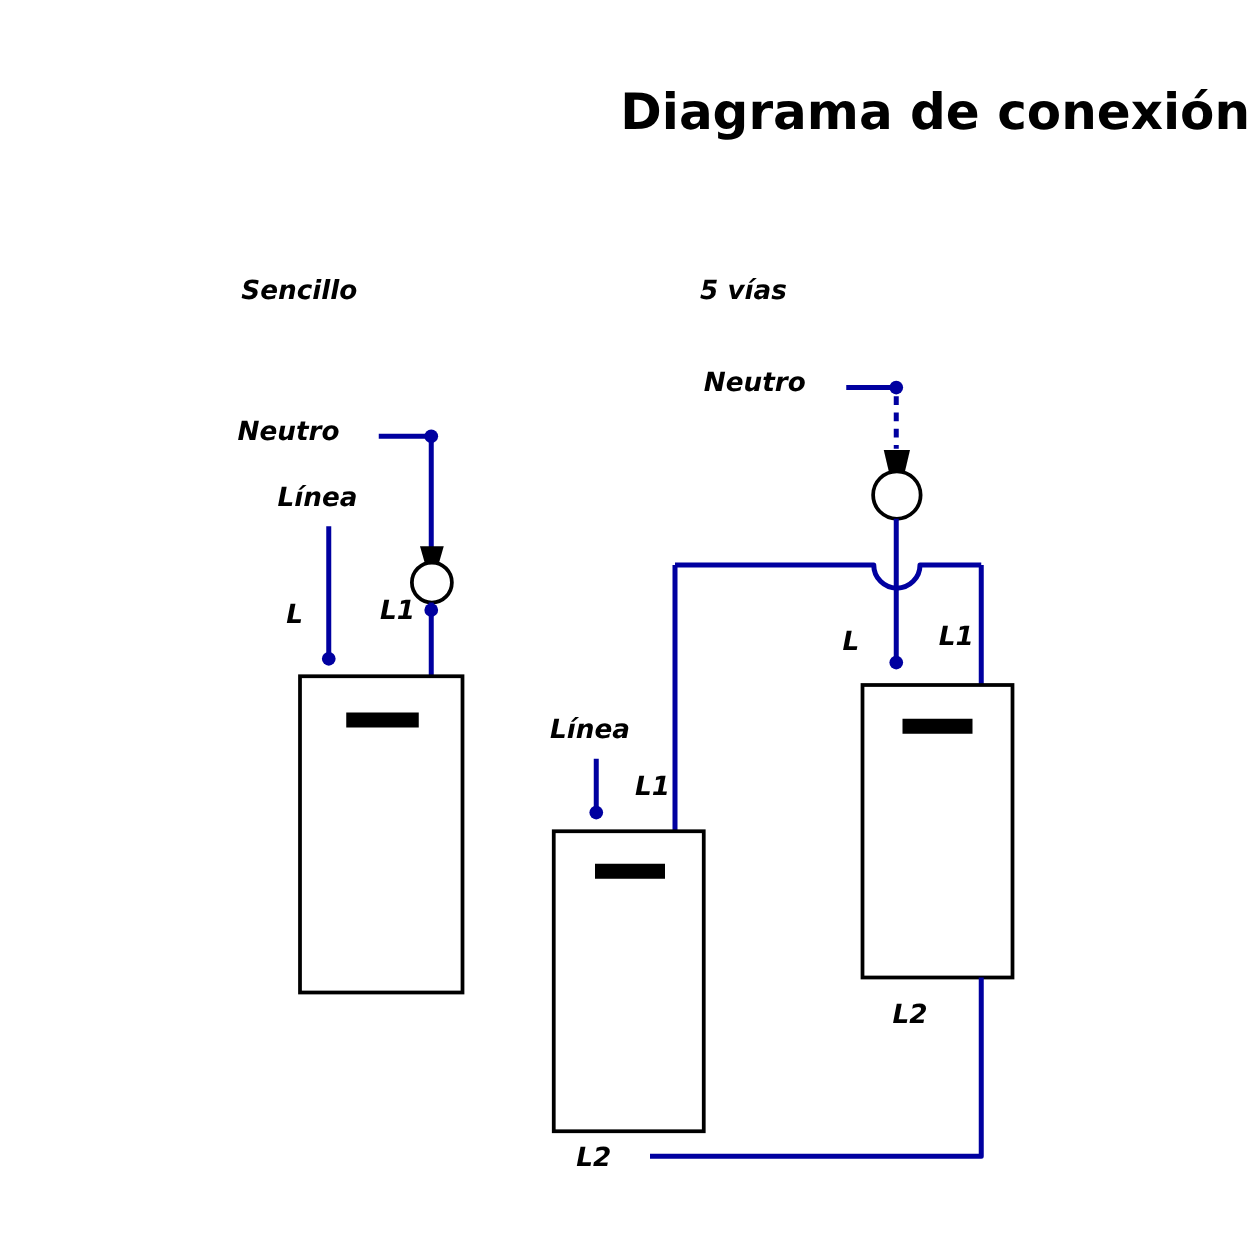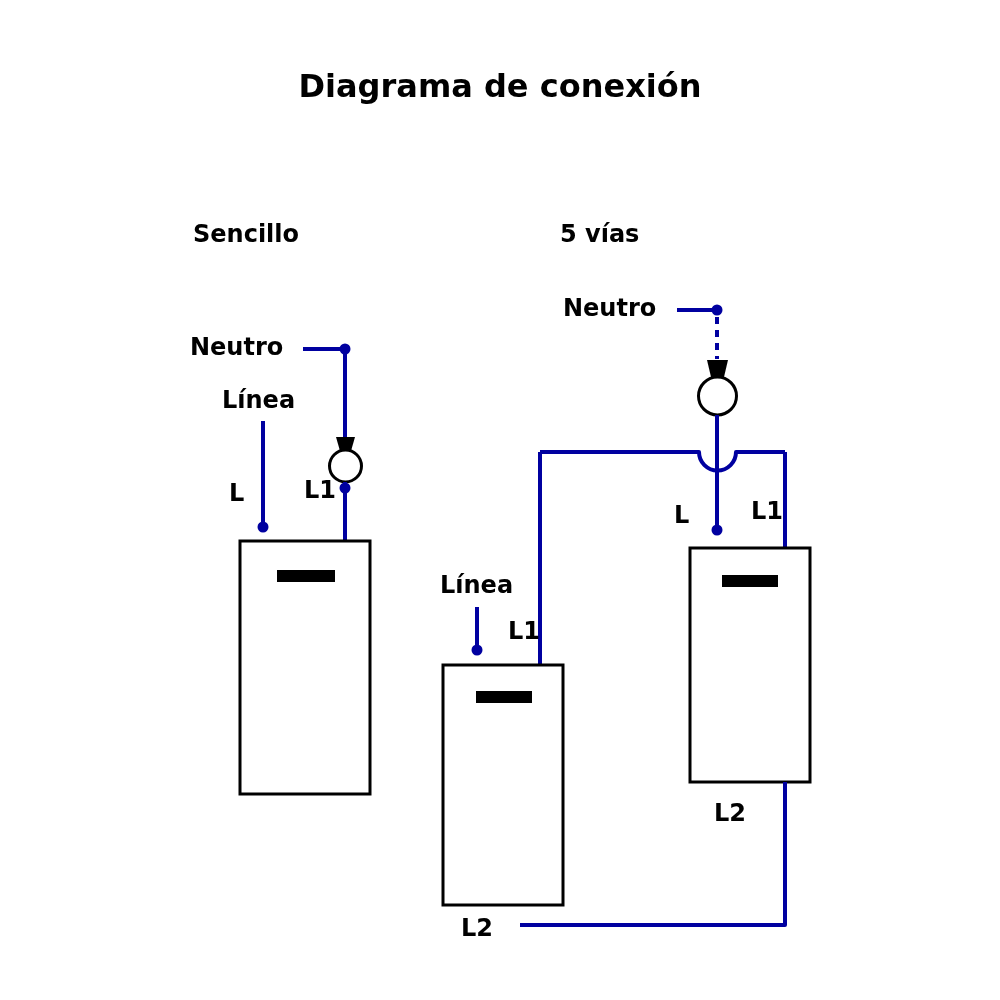--- a/index.html
+++ b/index.html
@@ -11,27 +11,28 @@
   .stage{
     position:relative;
     width:1000px;height:1000px;
     background:var(--paper);
     font-family:"DejaVu Sans","Liberation Sans",sans-serif;
     color:var(--ink);
     overflow:hidden;
   }
   .title{
     position:absolute;left:0;right:0;top:70px;
-    text-align:center;
-    font-size:32px;font-weight:700;line-height:1;
+    text-align:right;
+    font-size:40px;font-weight:700;line-height:1;
   }
   .lbl{
     position:absolute;
-    font-size:24px;font-weight:600;line-height:1;
+    font-size:21px;font-weight:600;line-height:1;
     white-space:nowrap;
+    font-style:italic;
   }
   .diagram{position:absolute;left:0;top:0;}
   .wire{fill:none;stroke:var(--wire);stroke-width:4;stroke-linejoin:round;stroke-linecap:butt;}
   .dashed{stroke-dasharray:7 6;}
   .dot{fill:var(--wire);stroke:none;}
   .bulb{fill:var(--paper);stroke:var(--ink);stroke-width:3;}
   .bulb-base{fill:var(--ink);}
   .switch{fill:var(--paper);stroke:var(--ink);stroke-width:3;}
   .rocker{fill:var(--ink);}
 </style>

